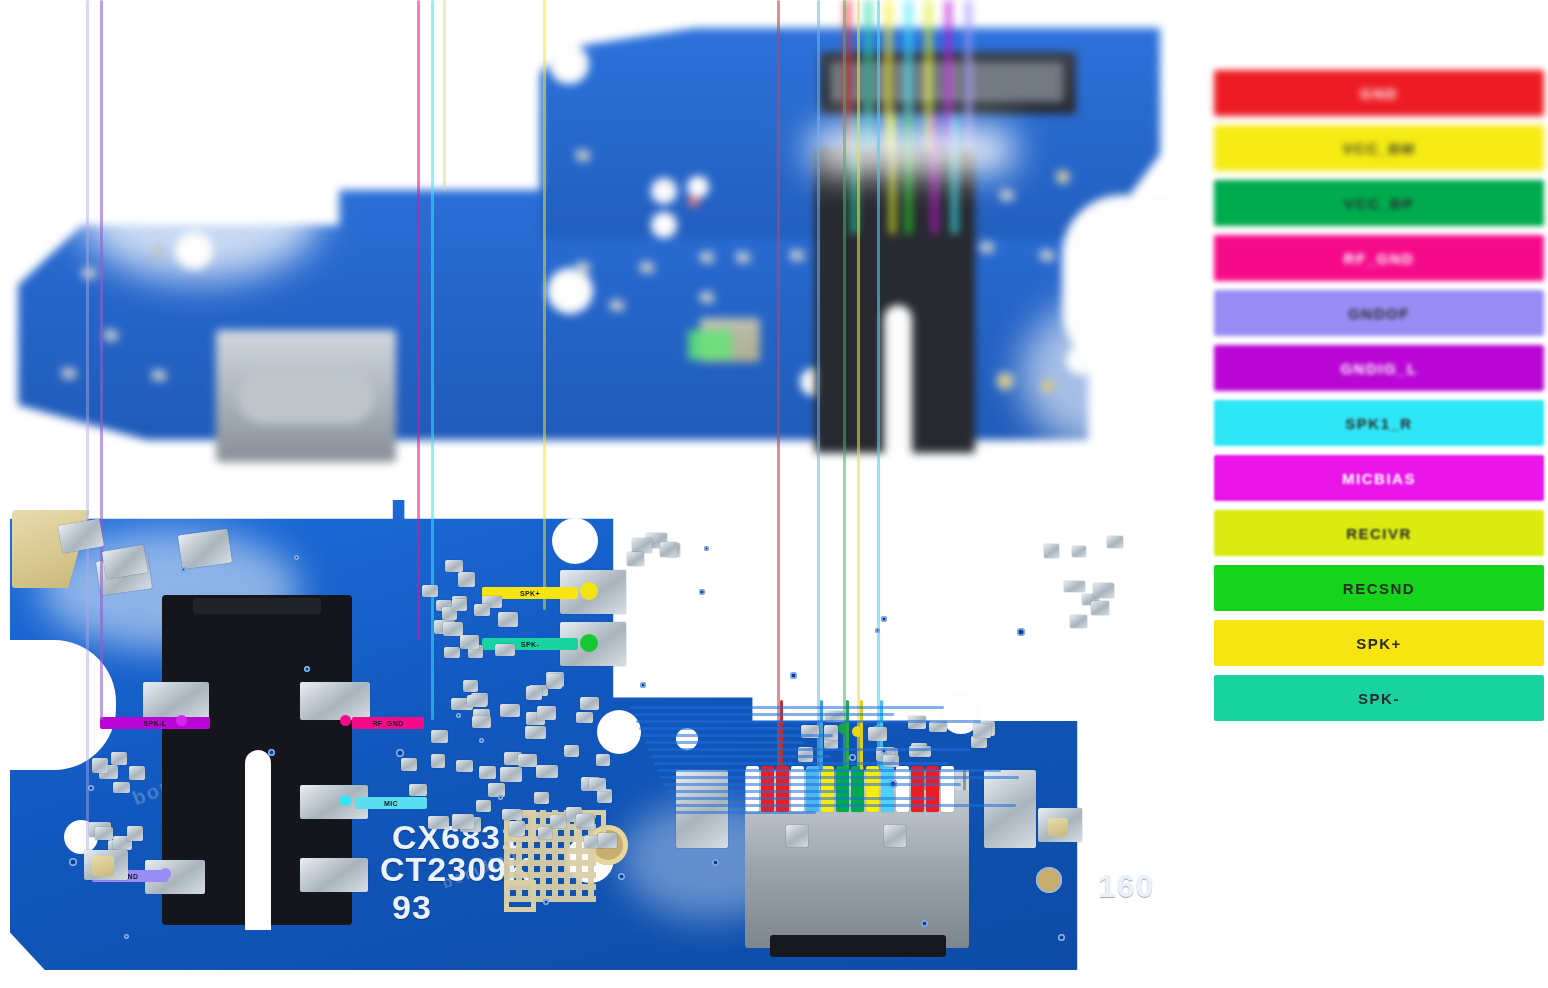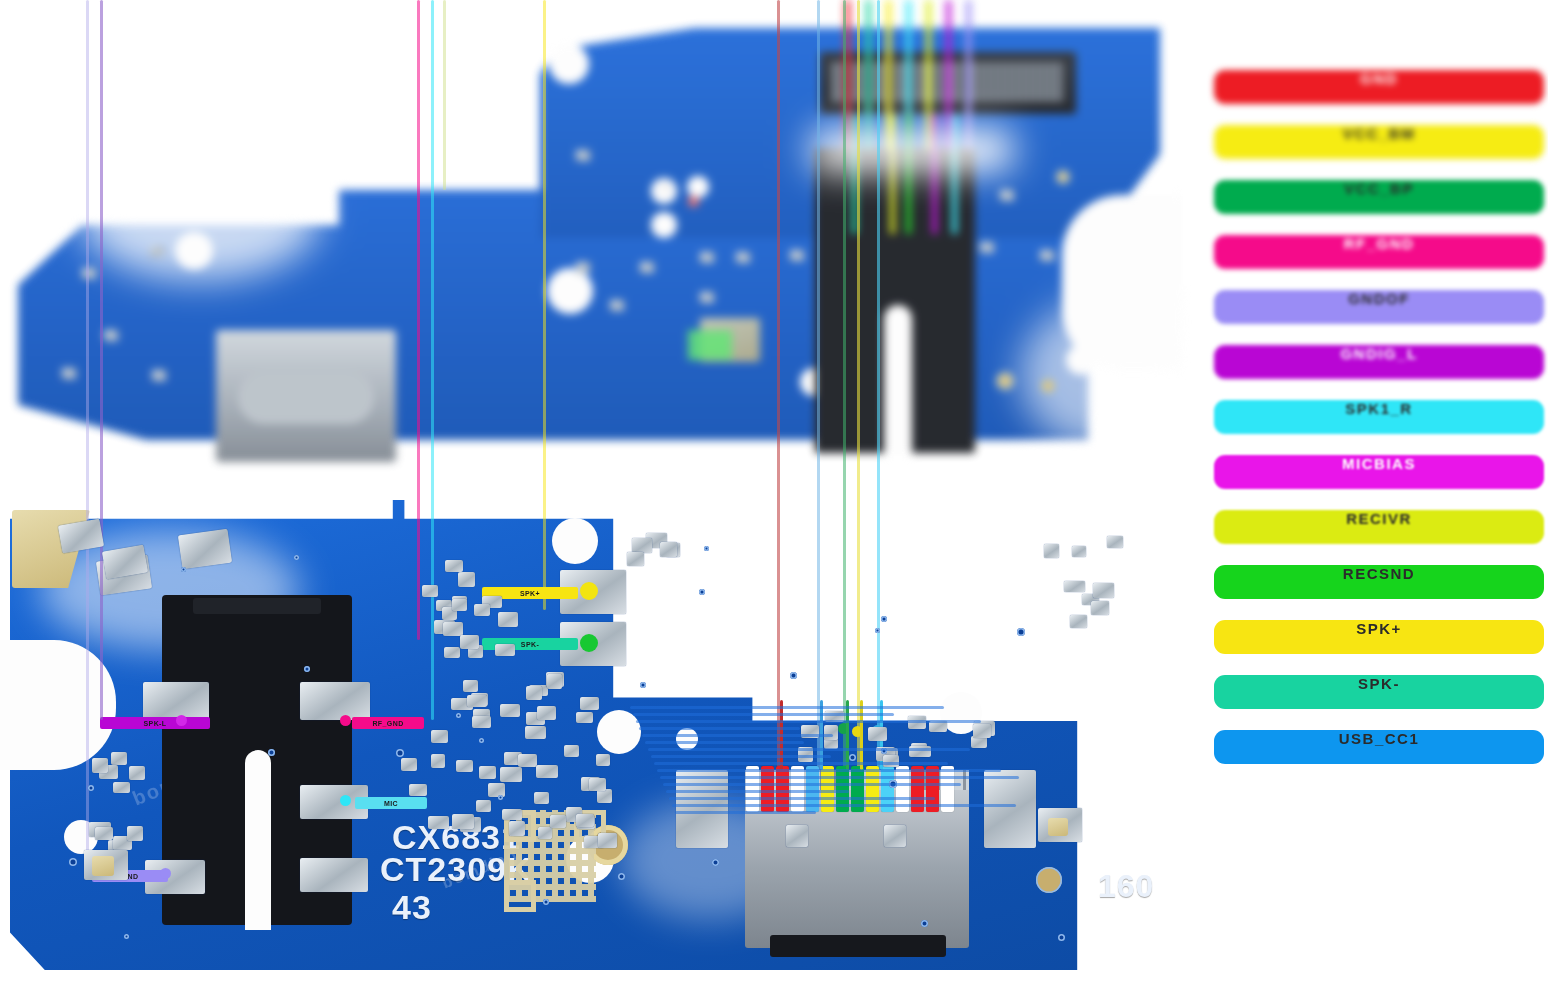--- a/index.html
+++ b/index.html
@@ -19,22 +19,22 @@
   .pad.sm{width:14px;height:11px;border-radius:2px;}
   .via{position:absolute;border-radius:50%;background:#0b3f96;
        box-shadow:inset 0 0 0 1.5px #8fb9ee;}
   .hole{position:absolute;border-radius:50%;background:#fdfdfd;}
   .goldpad{position:absolute;background:linear-gradient(160deg,#e7dcae,#cbb878);border-radius:3px;}
   .black{position:absolute;background:#15171c;border-radius:3px;}
   .trace{position:absolute;background:#1f6ddb;opacity:.55;border-radius:6px;}
 
   
   #legend{position:absolute;right:0;top:0;width:348px;height:988px;}
-  .legend-row{position:absolute;left:14px;width:330px;height:34px;border-radius:11px;
-              display:flex;align-items:flex-start;justify-content:center;}
+  .legend-row{position:absolute;left:14px;width:330px;height:46px;border-radius:2px;
+              display:flex;align-items:center;justify-content:center;}
   .legend-row span{font-size:15px;font-weight:700;letter-spacing:1.5px;
                    color:#2b2b2b;white-space:nowrap;}
   .legend-row.lightfg span{color:#fff;}
   .vline{position:absolute;width:3px;border-radius:2px;}
   .hbar{position:absolute;height:12px;border-radius:2px;display:flex;align-items:center;
         justify-content:center;}
   .hbar b{font-size:7px;font-weight:700;color:#1a1a1a;letter-spacing:.4px;}
   .dot{position:absolute;width:11px;height:11px;border-radius:50%;}
   .fpcpin{position:absolute;width:5px;border-radius:1px;}
 
@@ -248,21 +248,21 @@
       </div>
 
     <div class="vline" style="left:780px;top:230px;height:70px;background:#c22b2b;"></div>
     <div class="vline" style="left:820px;top:230px;height:70px;background:#3aa0df;"></div>
     <div class="vline" style="left:846px;top:230px;height:70px;background:#27a84b;"></div>
     <div class="vline" style="left:860px;top:230px;height:70px;background:#dccf18;"></div>
     <div class="vline" style="left:880px;top:230px;height:70px;background:#38c3ef;"></div>
 
     <div class="silk" style="left:392px;top:348px;font-size:34px;">CX6831</div>
     <div class="silk" style="left:380px;top:380px;font-size:34px;">CT2309K</div>
-    <div class="silk" style="left:392px;top:418px;font-size:34px;">43</div>
+    <div class="silk" style="left:392px;top:418px;font-size:34px;">93</div>
     <div class="qr" style="left:504px;top:340px;width:92px;height:92px;"></div>
     <div style="position:absolute;left:504px;top:340px;width:22px;height:22px;
                 border:5px solid #d9cfa6;"></div>
     <div style="position:absolute;left:574px;top:340px;width:22px;height:22px;
                 border:5px solid #d9cfa6;"></div>
     <div style="position:absolute;left:504px;top:410px;width:22px;height:22px;
                 border:5px solid #d9cfa6;"></div>
     <div class="silk" style="left:1098px;top:398px;font-size:32px;">160</div>
 
     <div id="smd-field" style="position:absolute;left:0;top:0;width:1160px;height:500px;">
@@ -449,18 +449,15 @@
       </div>
       <div class="legend-row" style="top: 565px; background: rgb(22, 212, 28); filter: blur(0.7px);">
         <span>RECSND</span>
       </div>
       <div class="legend-row" style="top: 620px; background: rgb(247, 229, 18); filter: blur(0.4px);">
         <span>SPK+</span>
       </div>
       <div class="legend-row" style="top: 675px; background: rgb(24, 211, 160);">
         <span>SPK-</span>
       </div>
-      <div class="legend-row" style="top: 730px; background: rgb(13, 150, 239);">
-        <span>USB_CC1</span>
-      </div>
     </div>
 
 </div>
 
 </body></html>

